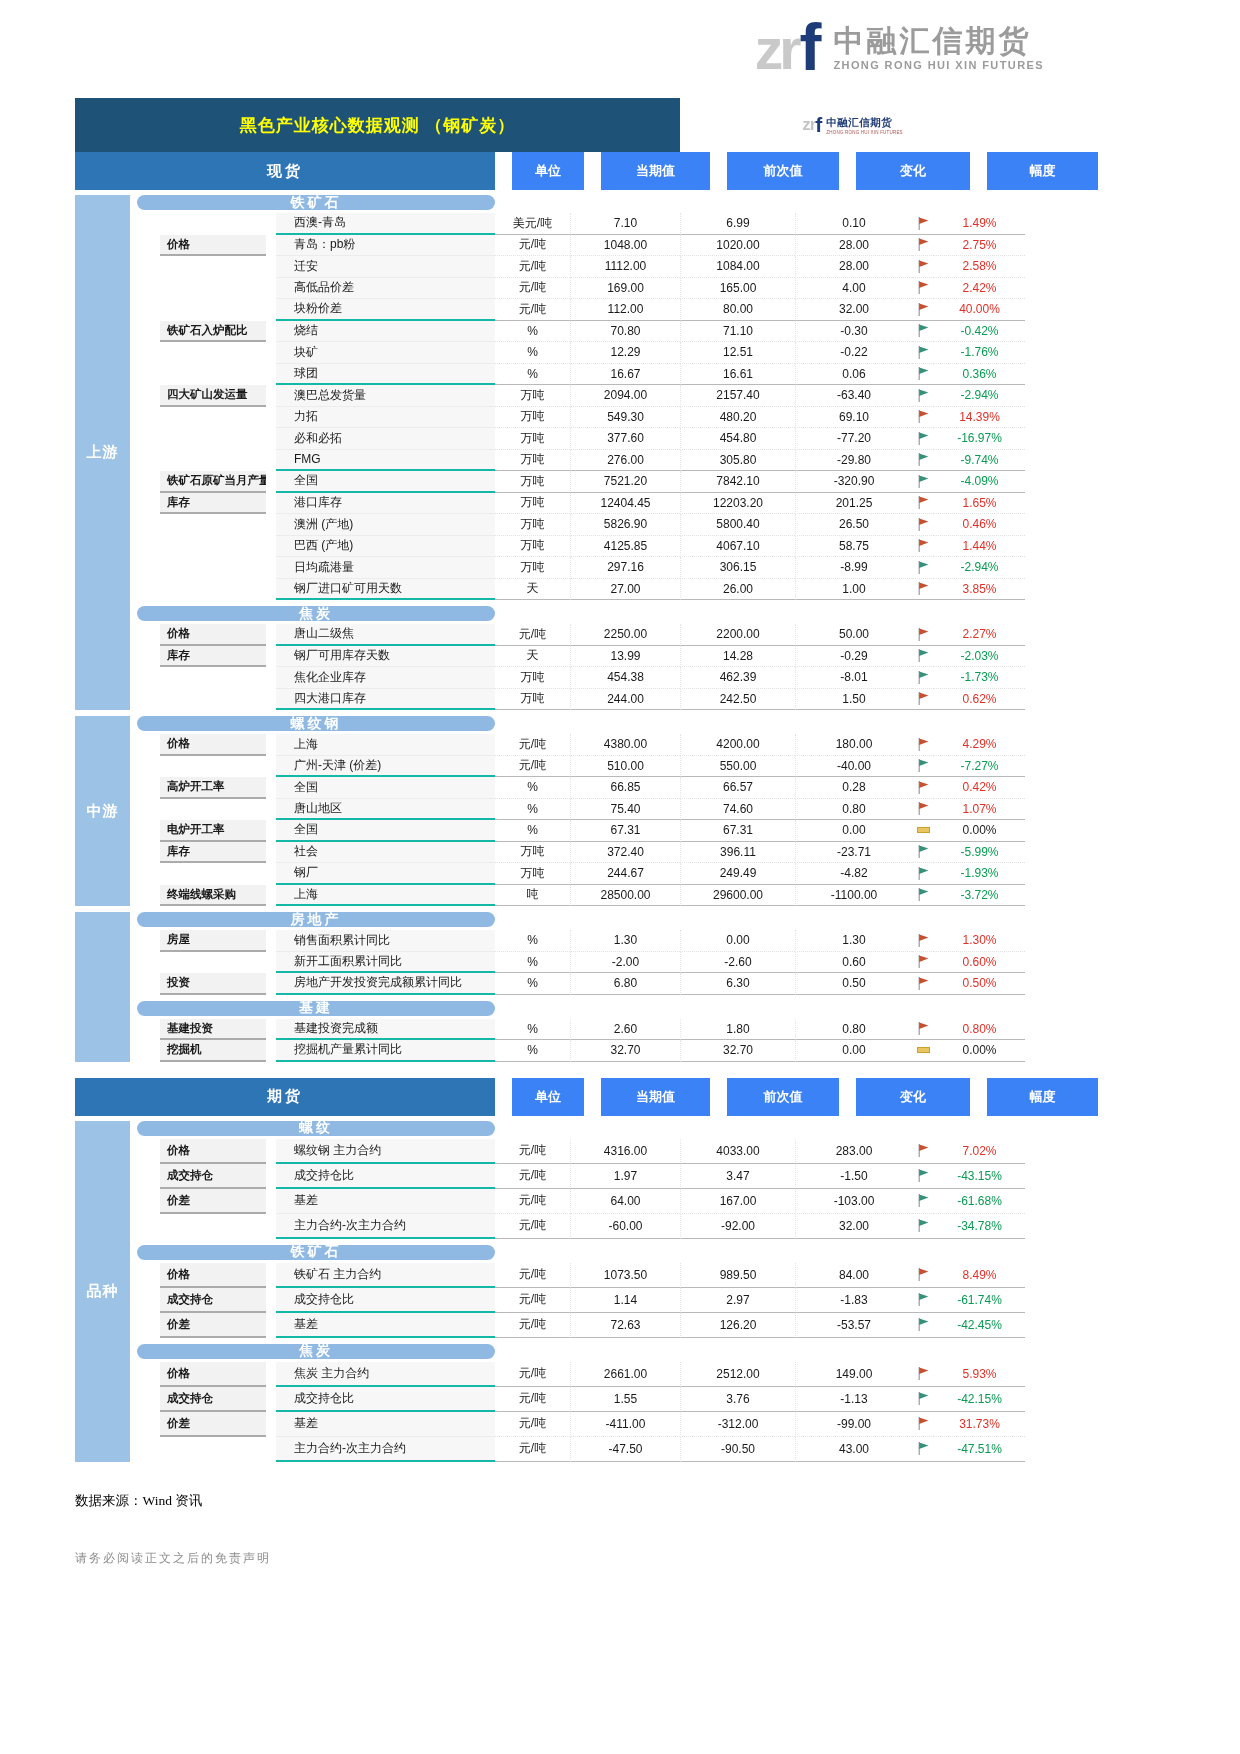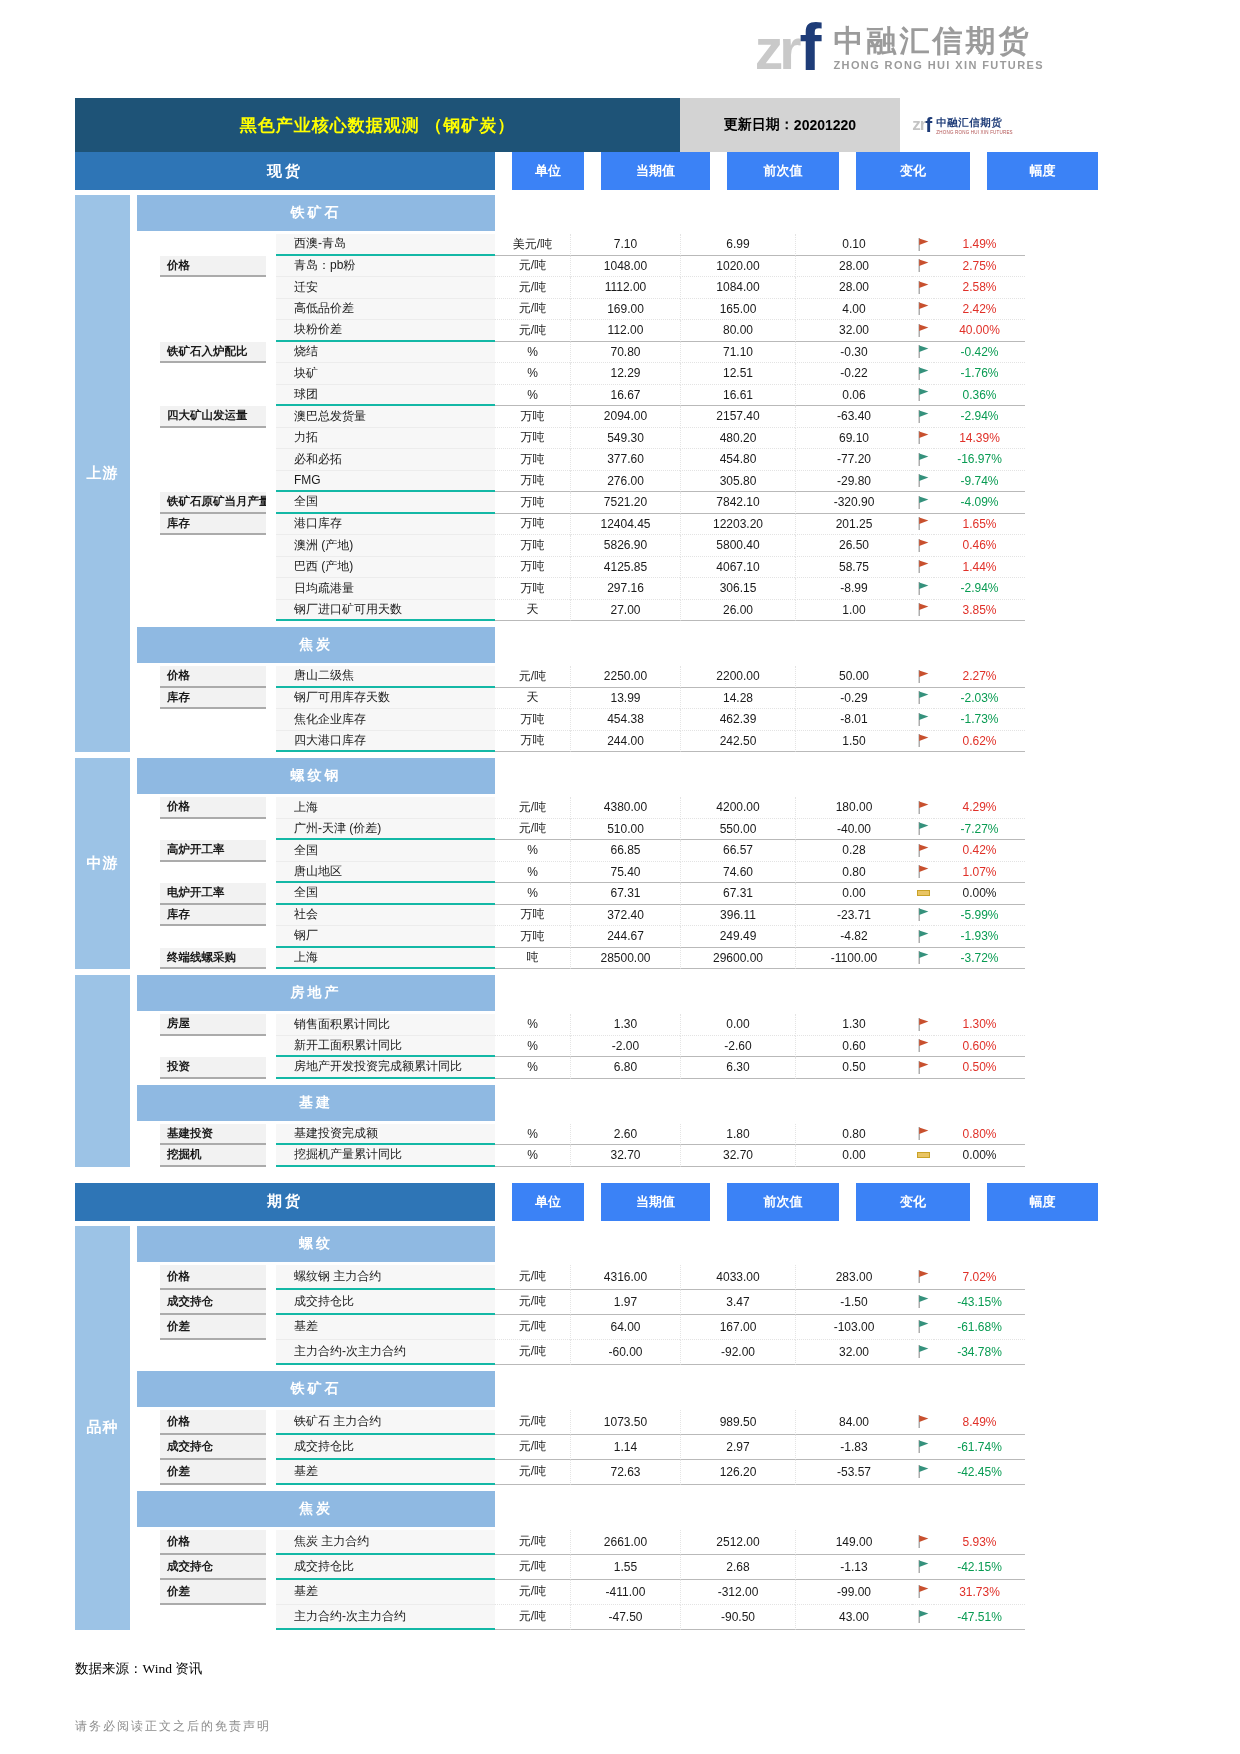--- a/index.html
+++ b/index.html
@@ -37,22 +37,22 @@
           display:flex;align-items:center;justify-content:center;}
   .t-col{background:#3b82f6;color:#fff;font-weight:bold;font-size:13px;
          display:flex;align-items:center;justify-content:center;}
 
   
   .groups{margin-top:5px;}
   .group{display:flex;margin-bottom:6px;}
   .side-cell{width:55px;background:#9cc3e6;color:#fff;font-weight:bold;font-size:15px;letter-spacing:1px;
              display:flex;align-items:center;justify-content:center;}
   .group-content{margin-left:7px;width:888px;}
-  .section-bar{width:358px;height:36px;background:#8fb9e2;color:#fff;font-weight:bold;font-size:14px;
-               letter-spacing:3px;display:flex;align-items:center;justify-content:center;margin-bottom:3px;}
+  .section-bar{width:358px;height:15px;background:#8fb9e2;color:#fff;font-weight:bold;font-size:14px;
+               letter-spacing:3px;display:flex;align-items:center;justify-content:center;margin-bottom:3px;border-radius:13px;}
   .section-bar:not(:first-child){margin-top:6px;}
 
   
   .row{display:grid;grid-template-columns:23px 106px 10px 219px 75px 110px 115px 117px 22px 91px;
        height:21.5px;font-size:12px;}
   .futures-wrap .row{height:25px;}
   .row>div{display:flex;align-items:center;overflow:hidden;}
   .c-cat{background:#f2f2f2;border-bottom:2px solid #ababab;font-weight:bold;font-size:11.5px;
          padding-left:7px;white-space:nowrap;}
   .c-cat.empty{background:transparent;border-bottom:none;}
@@ -91,24 +91,20 @@
     <span class="logo-text">
       <span class="logo-cn">中融汇信期货</span>
       <span class="logo-en">ZHONG RONG HUI XIN FUTURES</span>
     </span>
   </div>
 
   <div class="report">
 
     <div class="title-bar">
       <div class="title-main">黑色产业核心数据观测 （钢矿炭）</div>
-      <div class="title-date">
-        <span>更新日期：</span>
-        <span>20201220</span>
-      </div>
       <div class="title-logo">
         <span class="mini-zr">zr</span>
         <span class="mini-f">f</span>
         <span class="mini-col">
           <span class="mini-cn">中融汇信期货</span>
           <span class="mini-en">ZHONG RONG HUI XIN FUTURES</span>
         </span>
       </div>
     </div>
 
@@ -948,21 +944,21 @@
     </div>
     <div class="c-pct pct-up">5.93%</div>
   </div>
               <div class="row group-end">
     <div class="c-indent"></div>
     <div class="c-cat">成交持仓</div>
     <div class="c-gap"></div>
     <div class="c-item">成交持仓比</div>
     <div class="c-unit">元/吨</div>
     <div class="c-cur">1.55</div>
-    <div class="c-prev">2.68</div>
+    <div class="c-prev">3.76</div>
     <div class="c-chg">-1.13</div>
     <div class="c-flag flag-down">
 
       <svg class="f-down" viewBox="0 0 14 15">
                     <line x1="3.2" y1="1" x2="3.2" y2="14" stroke="#9a9a9a" stroke-width="1.2"></line>
                     <path d="M3.2 1.4 L12.4 4.6 L3.2 8 Z"></path>
                   </svg>
 
     </div>
     <div class="c-pct pct-down">-42.15%</div>

